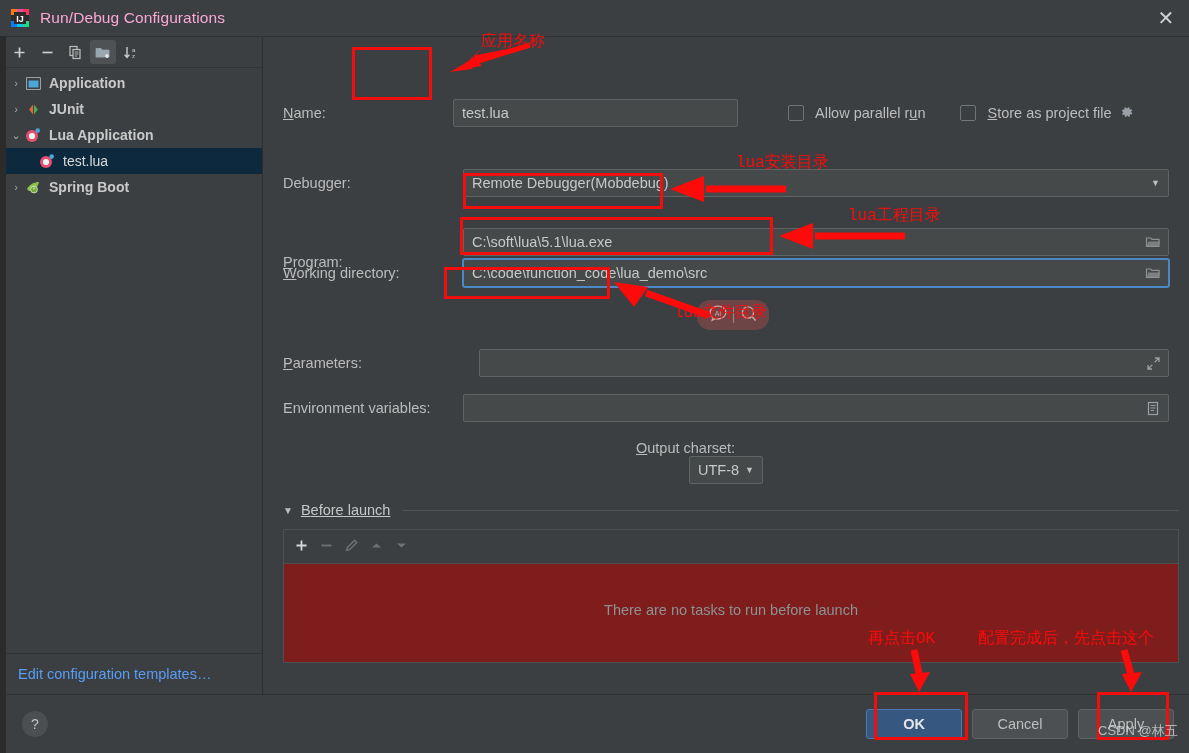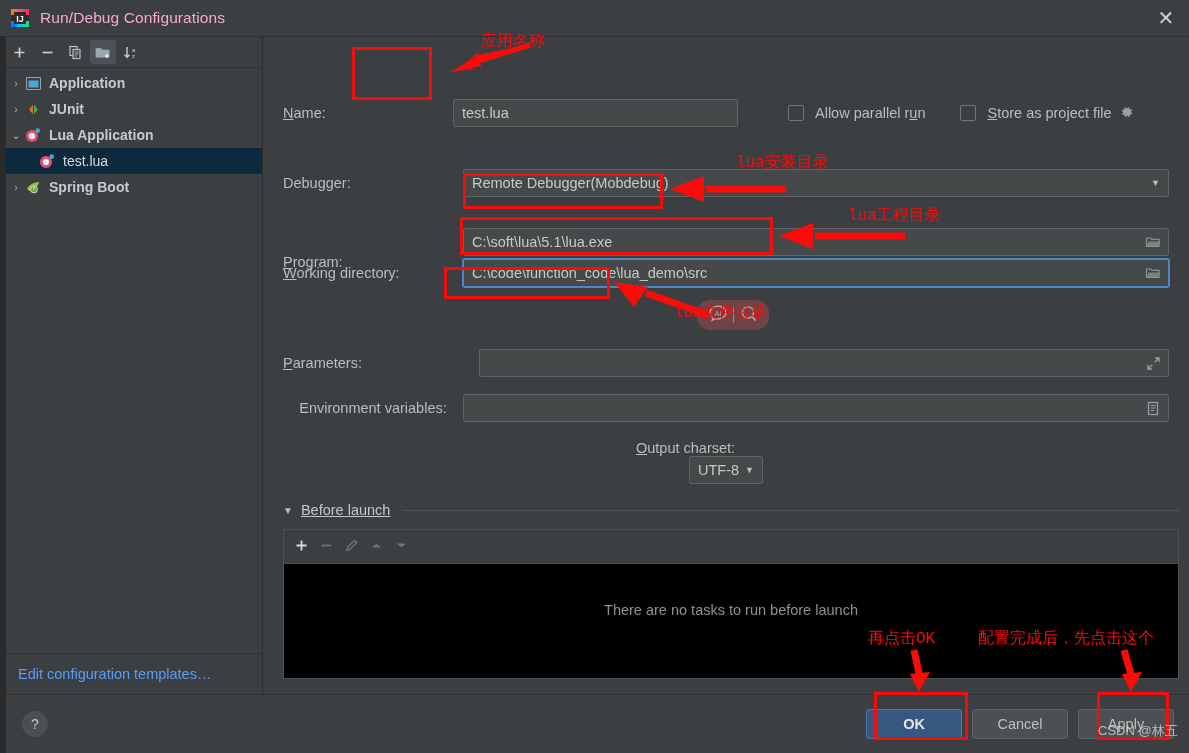--- a/index.html
+++ b/index.html
@@ -218,23 +218,23 @@
     background: #3c3f41;
     display: flex;
     align-items: center;
     padding-left: 10px;
     gap: 10px;
     box-sizing: border-box;
   }
   .bl-body {
     position: absolute;
     left: 20px; right: 10px;
-    top: 526px; height: 116px;
+    top: 526px; height: 100px;
     border: 1px solid #4c5052;
-    background: #000000;
+    background: #7f1d1d;
     display: flex;
     align-items: flex-start;
     justify-content: center;
     padding-top: 38px;
     box-sizing: border-box;
     color: #8d9192;
     font-size: 14.5px;
   }
   .bottom-checks {
     position: absolute;
@@ -526,21 +526,21 @@
         <div class="field" style="flex:1 1 auto;padding-right:0;">
           <span style="flex:1 1 auto;"></span>
           <span class="fld-btn">
             <svg width="15" height="15" viewBox="0 0 15 15">
                 <path d="M9 2h4v4M13 2L8.6 6.4M6 13H2V9M2 13l4.4-4.4" stroke="#9aa0a6" stroke-width="1.3" fill="none"></path>
               </svg>
           </span>
         </div>
       </div>
 
-      <div class="form-row" style="top:357px;text-align:center;">
+      <div class="form-row" style="top:357px;">
         <span class="lbl" style="width:180px;">Environment variables:</span>
         <div class="field" style="flex:1 1 auto;padding-right:0;">
           <span style="flex:1 1 auto;"></span>
           <span class="fld-btn">
             <svg width="14" height="15" viewBox="0 0 14 15">
                 <rect x="2.5" y="1.5" width="9" height="12" fill="none" stroke="#9aa0a6" stroke-width="1.2"></rect>
                 <path d="M4.6 4.5h5M4.6 7h5M4.6 9.5h3.4" stroke="#9aa0a6" stroke-width="1.1"></path>
               </svg>
           </span>
         </div>

